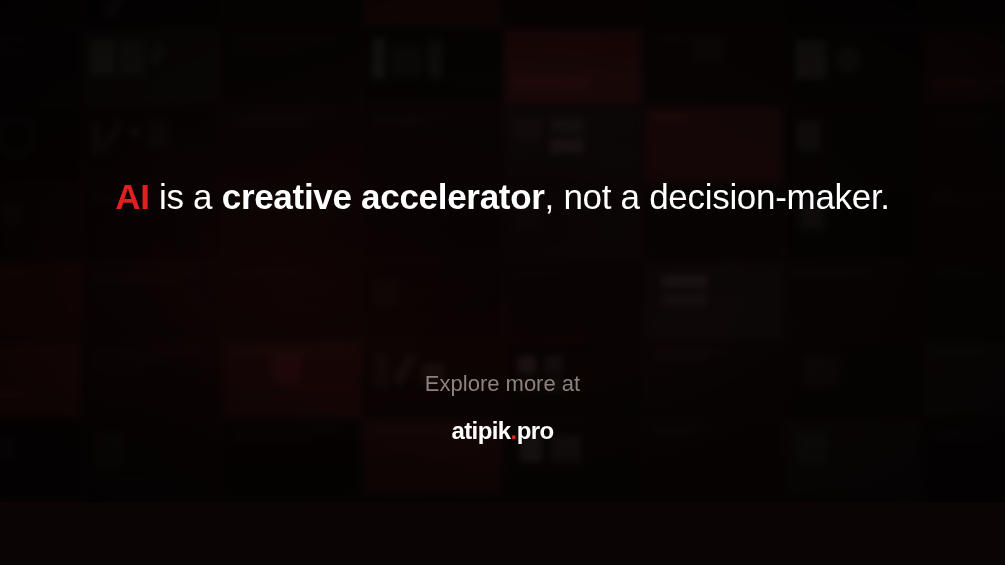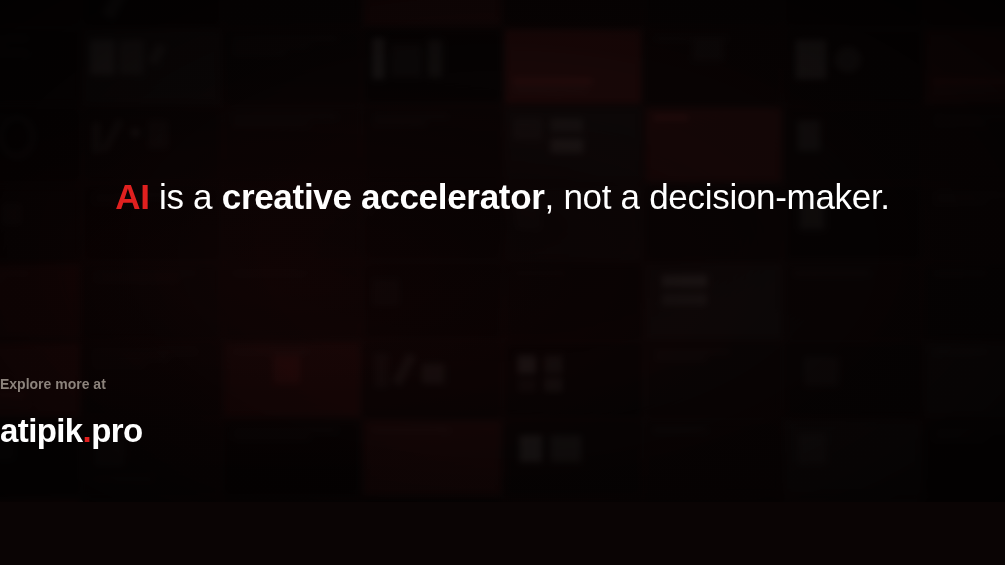--- a/index.html
+++ b/index.html
@@ -153,32 +153,33 @@
     line-height: 26px;
     color: #c9bdb8;
     letter-spacing: 0.4px;
     white-space: nowrap;
   }
 
   #explore {
     position: absolute;
     top: 372px;
     left: 0; right: 0;
-    text-align: left;
-    font-size: 14px;
+    text-align: center;
+    font-size: 22px;
     line-height: 24px;
     color: #8c837c;
-    font-weight: 700;
+    font-weight: 400;
   }
 
   #brand {
     position: absolute;
     top: 411px;
     left: 0; right: 0;
-    font-size: 33px;
+    text-align: center;
+    font-size: 24px;
     line-height: 40px;
     font-weight: 700;
     color: #ffffff;
     letter-spacing: -0.6px;
   }
   #brand .dot { color: #e0201f; }
 </style>
 </head>
 <body>
 

